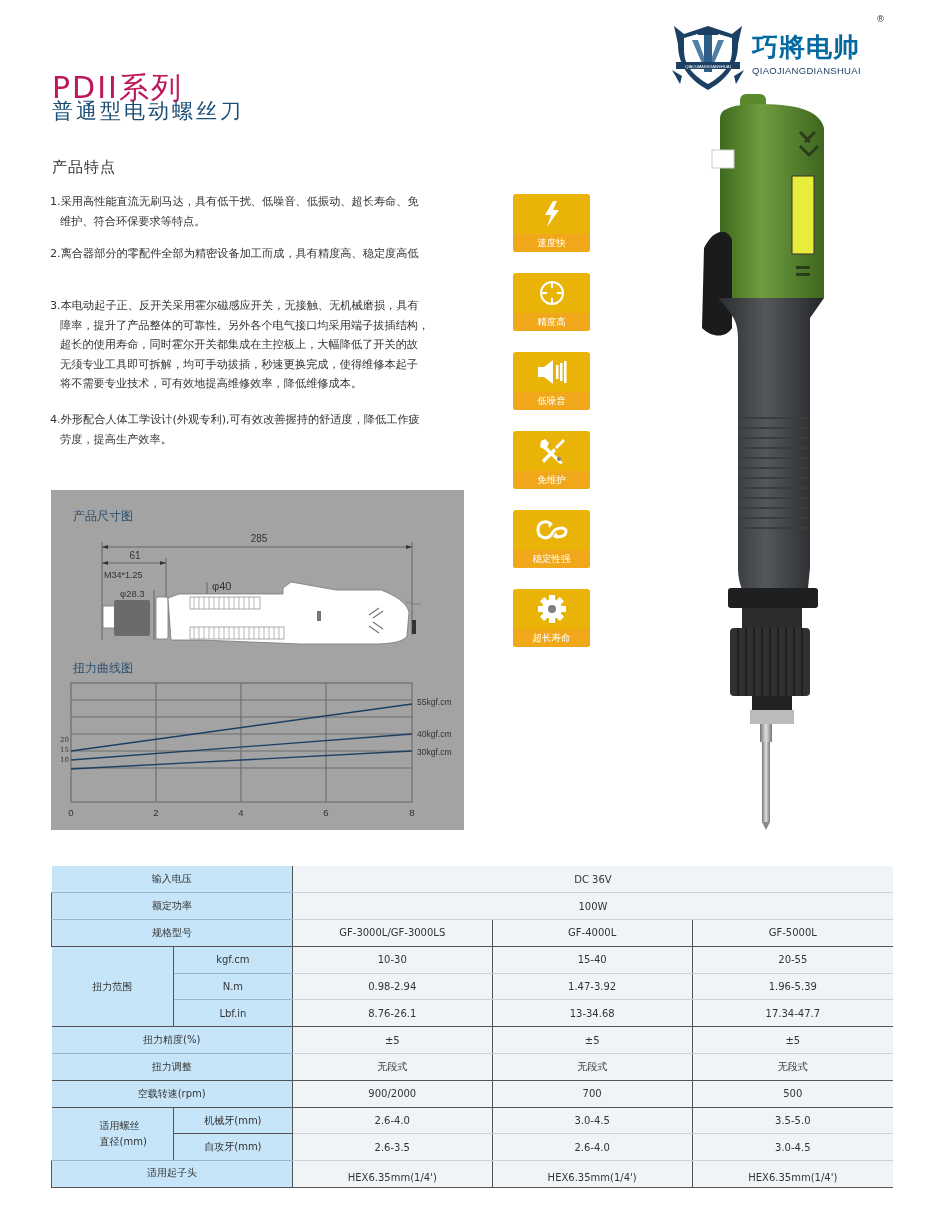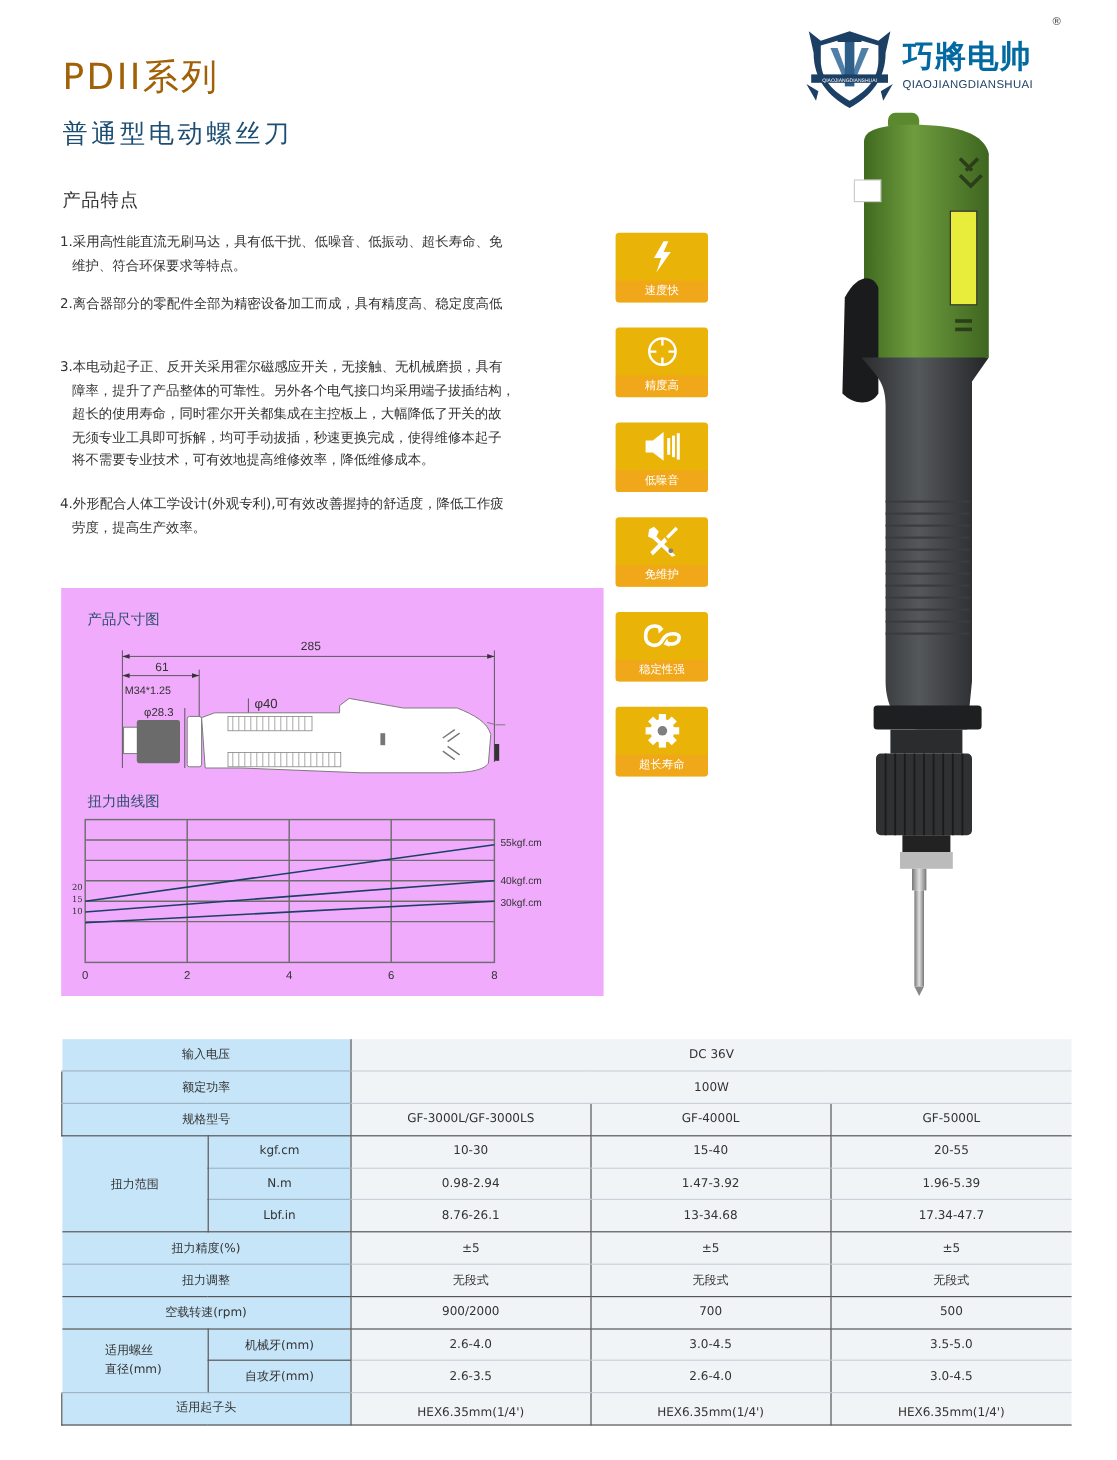--- a/index.html
+++ b/index.html
@@ -3,21 +3,21 @@
 <meta charset="utf-8">
 <style>
   * { box-sizing: border-box; margin: 0; padding: 0; }
   body {
     width: 931px; height: 1217px; background: #ffffff; position: relative;
     font-family: "DejaVu Sans", "Liberation Sans", sans-serif; color: #333;
     overflow: hidden;
   }
   .abs { position: absolute; }
   .title {
-    left: 52px; top: 44px; font-size: 30px; color: #a16207; letter-spacing: 2px;
+    left: 52px; top: 68px; font-size: 30px; color: #be185d; letter-spacing: 2px;
     font-family: "DejaVu Sans", sans-serif; font-weight: normal;
   }
   .subtitle {
     left: 52px; top: 97px; font-size: 21px; color: #1c4e74; letter-spacing: 3px;
   }
   .features-heading {
     left: 52px; top: 158px; font-size: 15px; color: #333; letter-spacing: 1px;
   }
   .feature {
     left: 50px; width: 430px; font-size: 11.2px; line-height: 19.5px; color: #333;
@@ -35,21 +35,21 @@
     left: 513px; width: 77px; height: 58px; border-radius: 3px; overflow: hidden;
     background: #eab308;
   }
   .badge .icon-area { height: 40px; display: flex; align-items: center; justify-content: center; }
   .badge .label {
     height: 18px; background: #f0a81a; color: #fff; font-size: 9.5px; text-align: center; line-height: 18px;
   }
 
   
   .panel {
-    left: 51px; top: 490px; width: 452px; height: 340px; background: #f0abfc;
+    left: 51px; top: 490px; width: 413px; height: 340px; background: #a3a3a3;
   }
   .panel-heading { font-size: 12px; color: #2b4d6b; }
 
   
   .spec-table {
     left: 51px; top: 866px; width: 842px; border-collapse: collapse; font-size: 10px;
   }
   .spec-table td {
     height: 26.8px; text-align: center; vertical-align: middle; color: #333;
     border-bottom: 1px solid #c9d2da;
@@ -397,21 +397,21 @@
     <td class="val br">无段式</td>
     <td class="val">无段式</td>
   </tr>
   <tr class="thick">
     <td class="lbl br" colspan="2">空载转速(rpm)</td>
     <td class="val br">900/2000</td>
     <td class="val br">700</td>
     <td class="val">500</td>
   </tr>
   <tr>
-    <td class="lbl br" rowspan="2" style="text-align:left;padding-left:36px;line-height:16px">
+    <td class="lbl br" rowspan="2" style="text-align:left;padding-left:48px;line-height:16px">
       <span>适用螺丝</span><br>
       <span>直径(mm)</span>
     </td>
     <td class="lbl br" style="border-bottom:1px solid #555">机械牙(mm)</td>
     <td class="val br">2.6-4.0</td>
     <td class="val br">3.0-4.5</td>
     <td class="val">3.5-5.0</td>
   </tr>
   <tr>
     <td class="lbl br">自攻牙(mm)</td>

